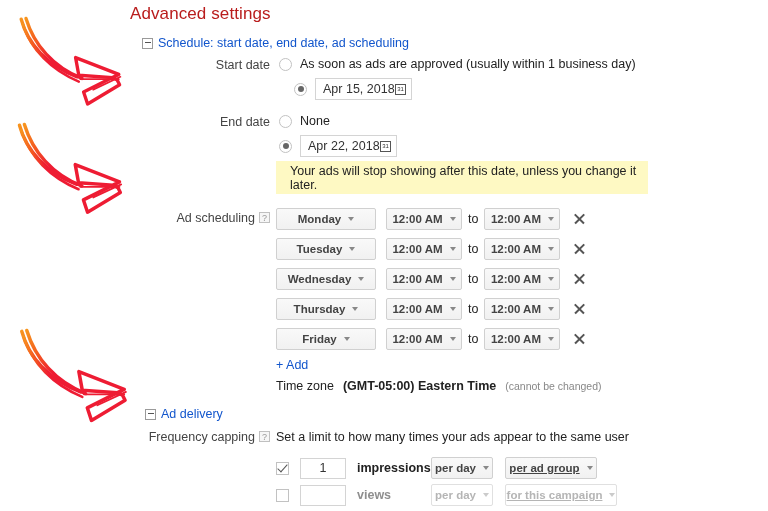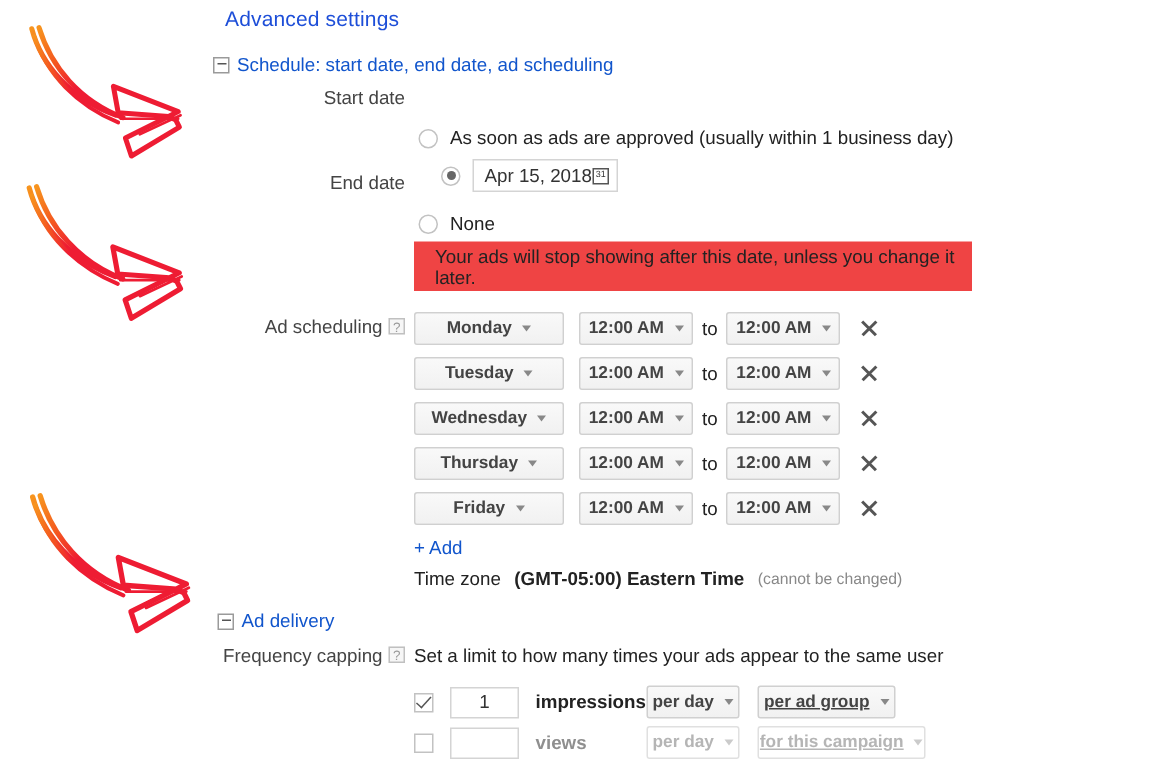--- a/index.html
+++ b/index.html
@@ -33,24 +33,24 @@
   #content {
     position: absolute;
     left: 0;
     top: 0;
     width: 768px;
     height: 511px;
   }
 
   .page-title {
     position: absolute;
-    left: 150px;
+    left: 130px;
     top: 4px;
-    font-size: 14px;
-    color: #1d4ed8;
+    font-size: 17px;
+    color: #b91c1c;
     letter-spacing: .1px;
   }
 
   .section-head {
     position: absolute;
     display: flex;
     align-items: center;
     gap: 5px;
     font-size: 12.5px;
   }
@@ -119,21 +119,20 @@
     margin: -3px 0 0 -3px;
     border-radius: 50%;
     background: #666;
   }
 
   .radio-row {
     position: absolute;
     display: flex;
     align-items: center;
     gap: 8px;
-    margin-top: 28px;
   }
   .radio-row .rtext {
     font-size: 12.5px;
     color: #222;
   }
 
   .date-field {
     display: flex;
     align-items: center;
     justify-content: space-between;
@@ -158,21 +157,21 @@
     font-family: "Liberation Sans", sans-serif;
     flex: none;
   }
 
   .warn-banner {
     position: absolute;
     left: 276px;
     top: 161px;
     width: 372px;
     height: 33px;
-    background: #ef4444;
+    background: #fef9c3;
     display: flex;
     align-items: center;
     padding-left: 14px;
     box-sizing: border-box;
     font-size: 12.5px;
     color: #222;
   }
 
   
   .btn {

